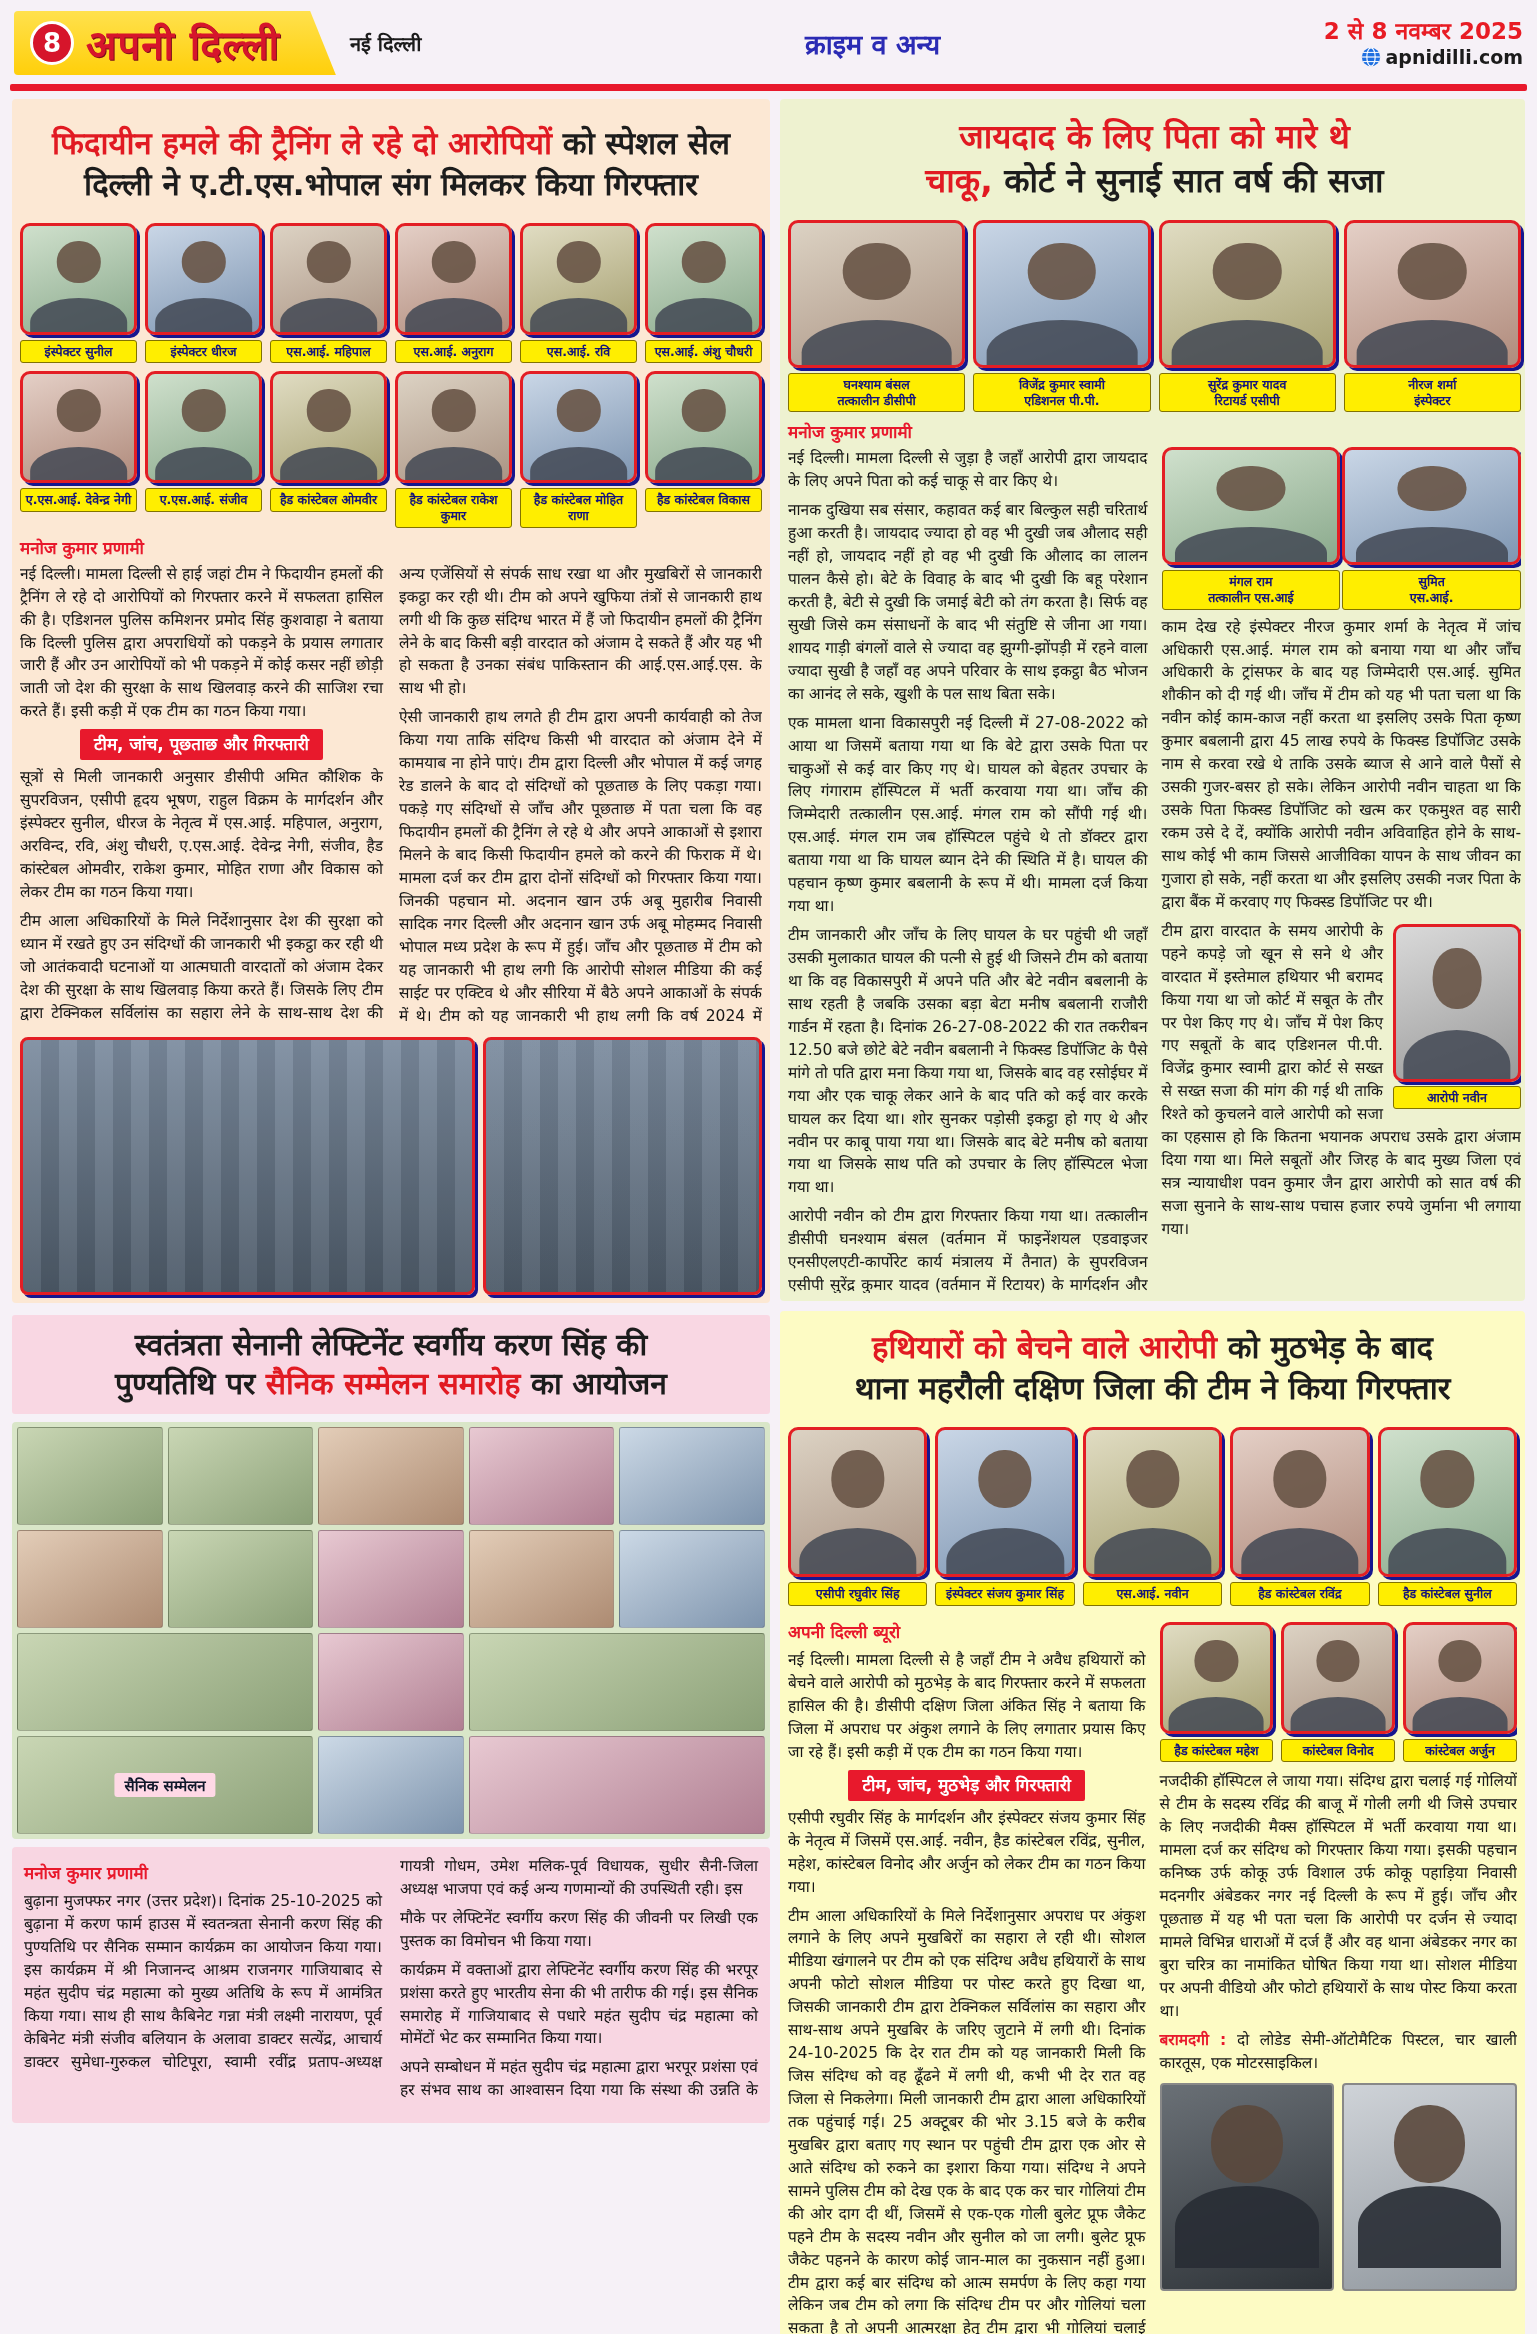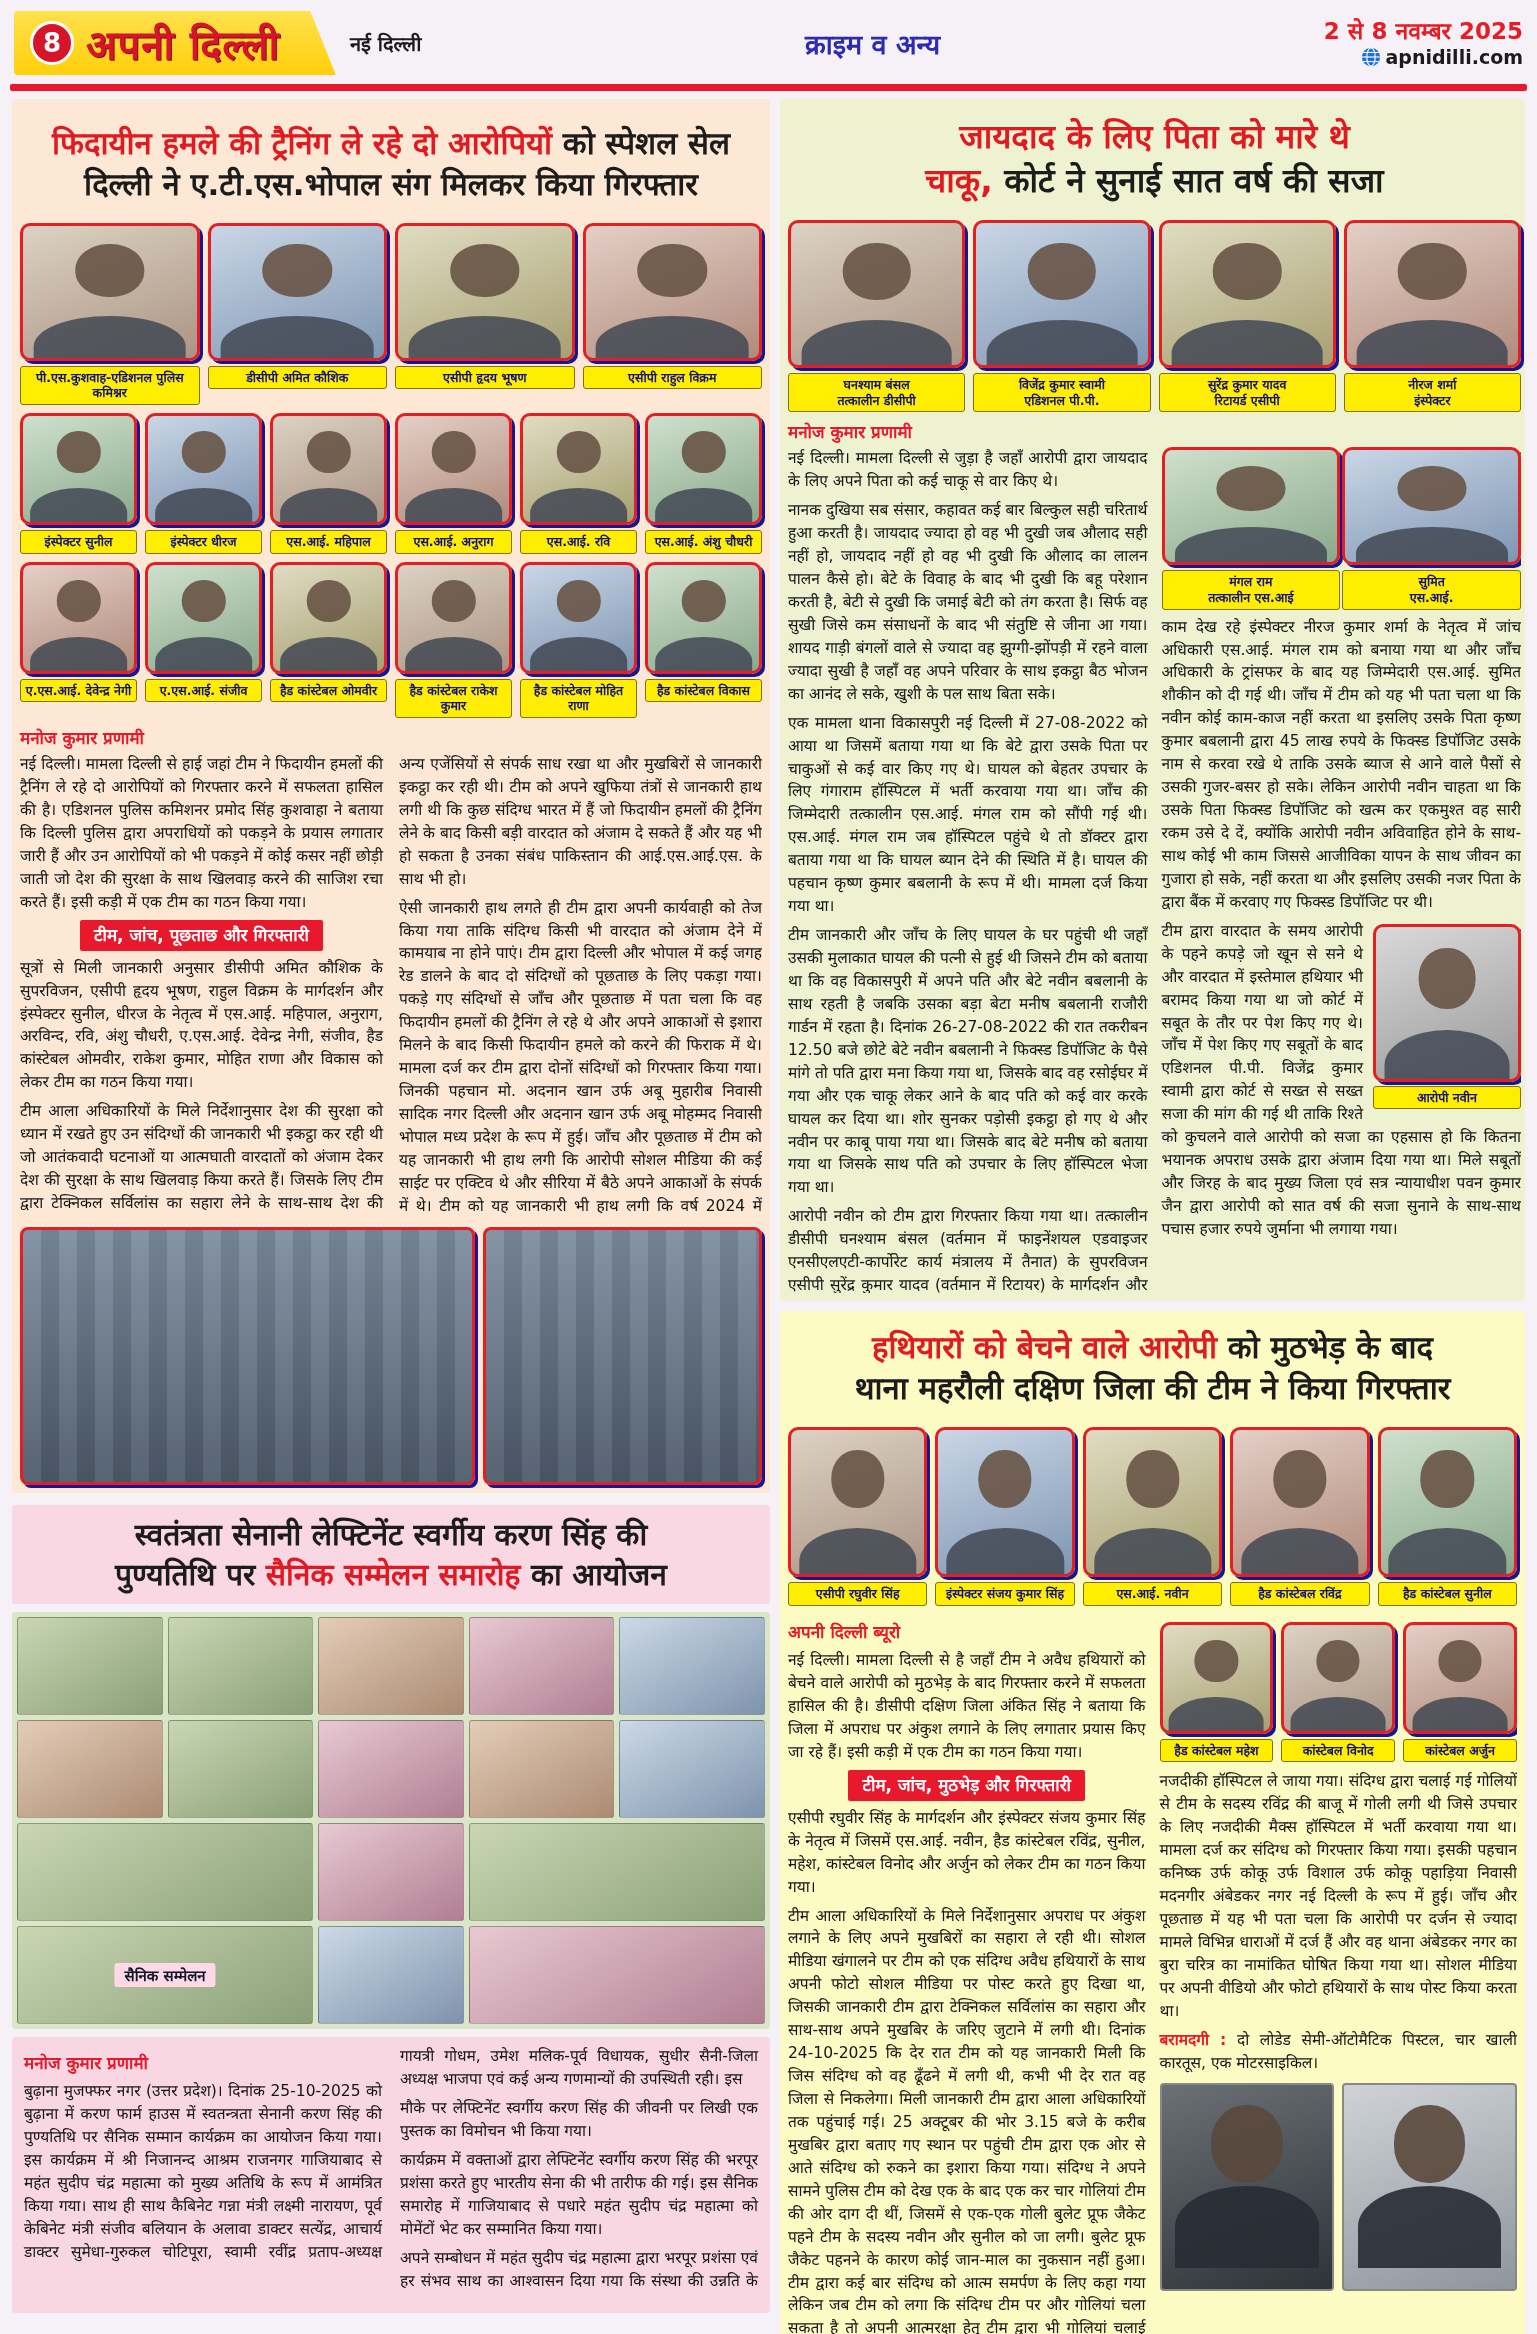--- a/index.html
+++ b/index.html
@@ -72,21 +72,21 @@
 
   
   .r1 { background:#eef2d0; padding:6px 4px 8px 8px; border-radius:4px; }
   .r1 .headline { font-size:33px; }
   .r1 .ph-md .photo { height:148px; }
   .r1-textwrap { display:flex; gap:14px; height:846px; overflow:hidden; }
   .r1-colA { width:50%; }
   .r1-colB { width:50%; }
   .midrow { display:flex; gap:2px; margin-bottom:6px; }
   .midrow .photo { height:118px; }
-  .navin { float:right; width:148px; margin:4px 0 4px 10px; }
+  .navin { float:right; width:128px; margin:4px 0 4px 10px; }
   .navin .photo { height:158px; background:linear-gradient(160deg,#d9d9d9,#9a9a9a); }
   .navin .cap { margin-top:4px; }
 
   
   .r2 { background:#fdfbc4; padding:6px 8px 8px 8px; border-radius:4px; margin-top:10px; }
   .r2 .headline { font-size:31px; }
   .r2 .ph-md .photo { height:150px; }
   .r2-bottom { display:flex; gap:14px; height:736px; overflow:hidden; }
   .r2-colA { width:50%; }
   .r2-colB { width:50%; }
@@ -131,38 +131,20 @@
 
   <div class="cols">
 
     <div class="colL">
 
       <div class="a1">
         <div class="headline">
           <span class="hl-red">फिदायीन हमले की ट्रैनिंग ले रहे दो आरोपियों</span><span class="hl-black"> को स्पेशल सेल दिल्ली ने ए.टी.एस.भोपाल संग मिलकर किया गिरफ्तार</span>
         </div>
 
-        <div class="prow ph-lg">
-          <div class="pcell">
-              <div class="photo t1"></div>
-              <div class="cap">पी.एस.कुशवाह-एडिशनल पुलिस कमिश्नर</div>
-            </div>
-          <div class="pcell">
-              <div class="photo t3"></div>
-              <div class="cap">डीसीपी अमित कौशिक</div>
-            </div>
-          <div class="pcell">
-              <div class="photo t4"></div>
-              <div class="cap">एसीपी हृदय भूषण</div>
-            </div>
-          <div class="pcell">
-              <div class="photo t5"></div>
-              <div class="cap">एसीपी राहुल विक्रम</div>
-            </div>
-        </div>
 
         <div class="prow ph-sm">
           <div class="pcell">
               <div class="photo t2"></div>
               <div class="cap">इंस्पेक्टर सुनील</div>
             </div>
           <div class="pcell">
               <div class="photo t3"></div>
               <div class="cap">इंस्पेक्टर धीरज</div>
             </div>

